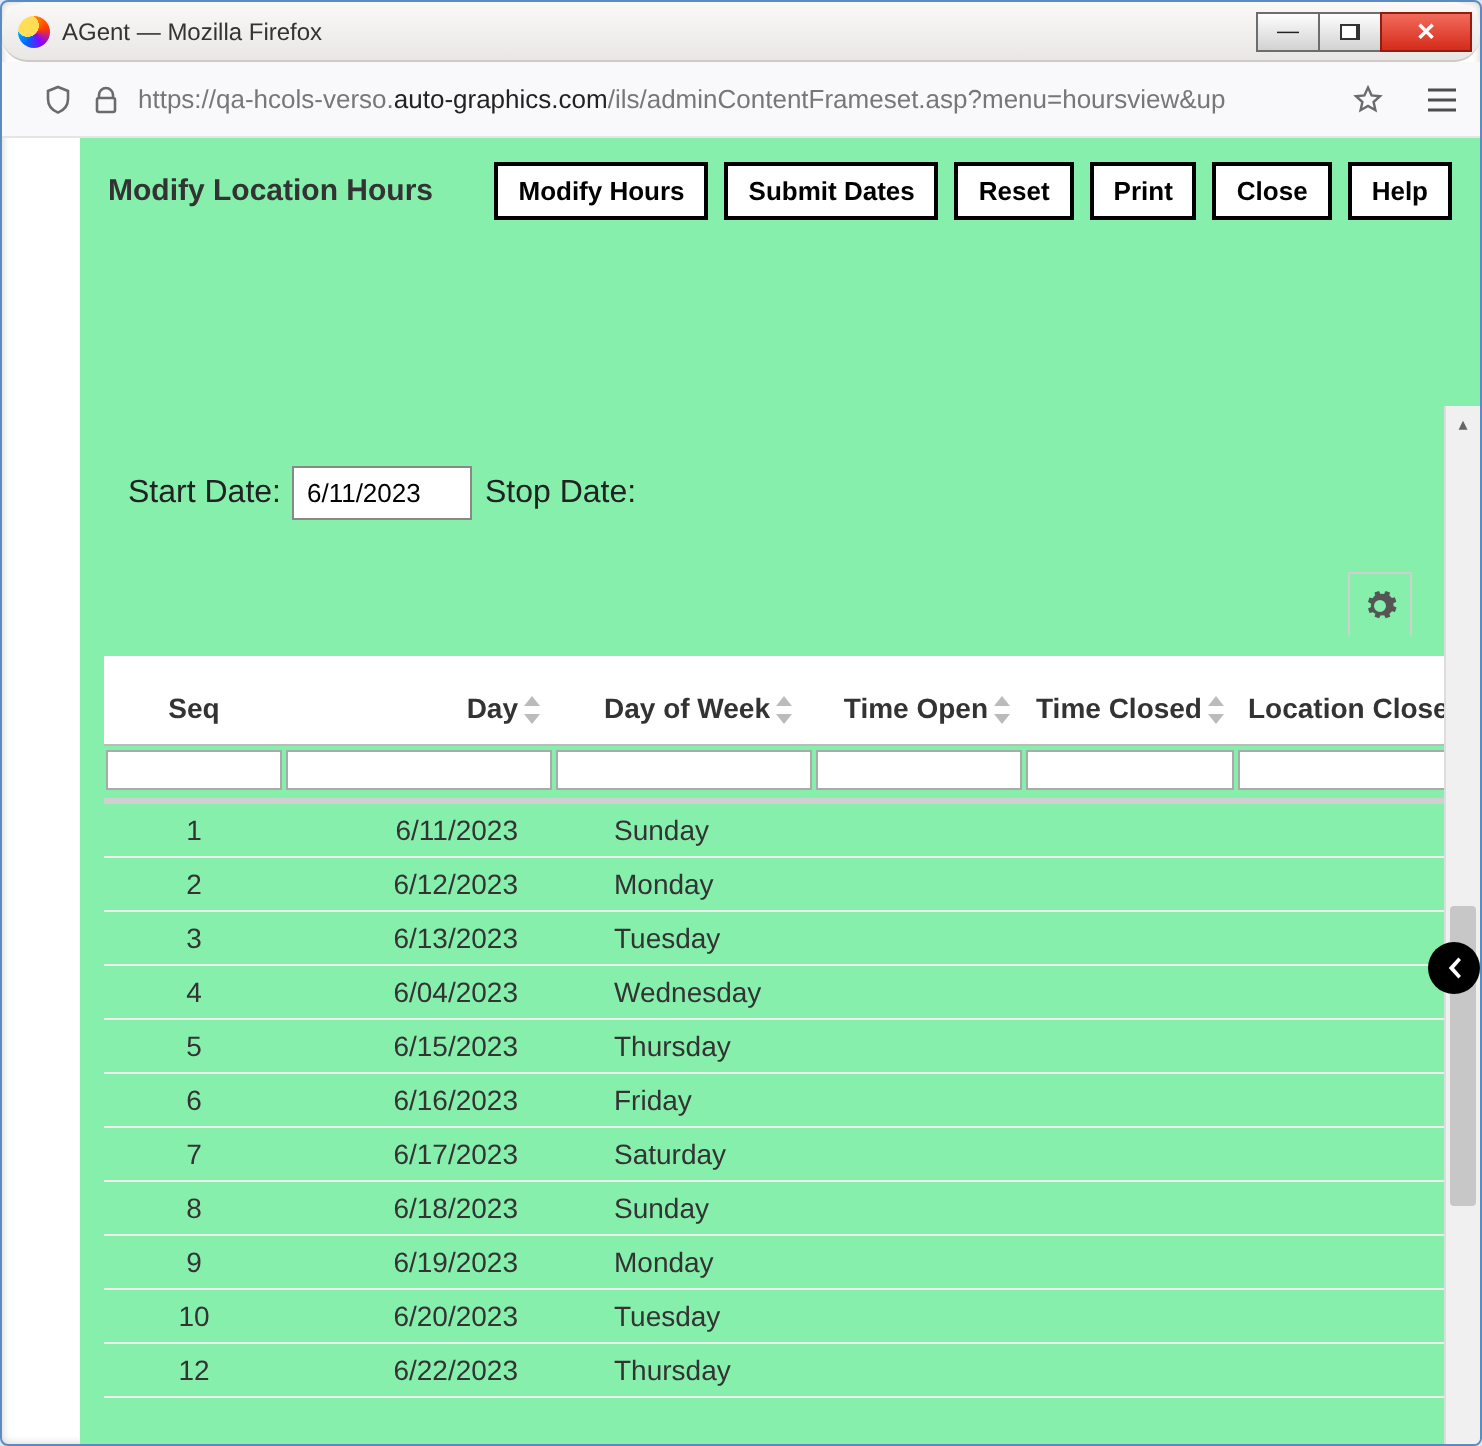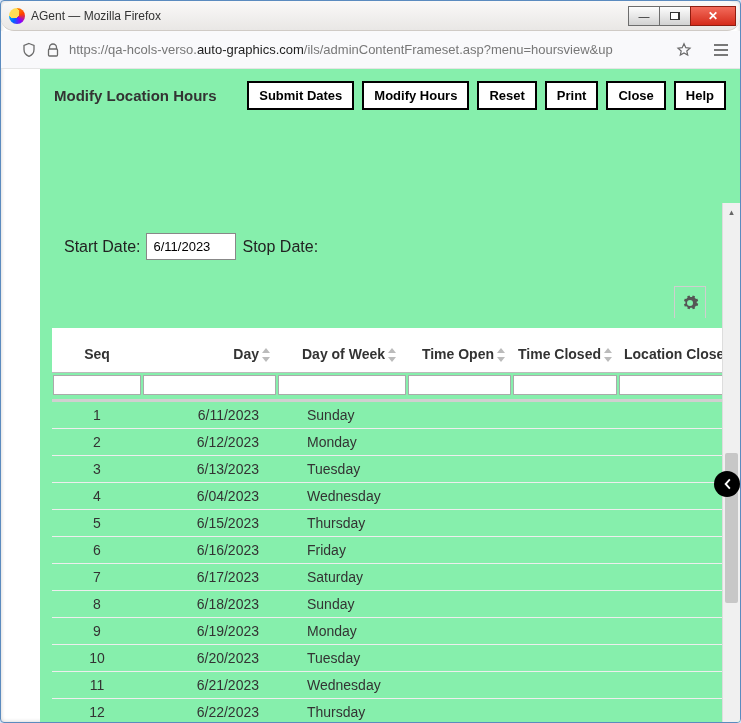--- a/index.html
+++ b/index.html
@@ -115,22 +115,22 @@
     <span class="hamb-icon">
       <svg viewBox="0 0 18 18">
           <path stroke="#4d4d4d" stroke-width="1.6" d="M2 4h14M2 9h14M2 14h14"></path>
         </svg>
     </span>
   </div>
 
   <div class="content">
     <div class="page-header">
       <div class="title">Modify Location Hours</div>
+      <button class="btn">Modify Hours</button>
       <button class="btn">Submit Dates</button>
-      <button class="btn">Modify Hours</button>
       <button class="btn">Reset</button>
       <button class="btn">Print</button>
       <button class="btn">Close</button>
       <button class="btn">Help</button>
     </div>
 
     <div class="scroll-area">
       <div class="date-row">
         <label>Start Date:</label>
         <input type="text" value="6/11/2023" style="">
@@ -255,28 +255,20 @@
             </tr>
             <tr>
               <td class="seq">10</td>
               <td class="day">6/20/2023</td>
               <td class="dow">Tuesday</td>
               <td></td>
               <td></td>
               <td></td>
             </tr>
             <tr>
-              <td class="seq">11</td>
-              <td class="day">6/21/2023</td>
-              <td class="dow">Wednesday</td>
-              <td></td>
-              <td></td>
-              <td></td>
-            </tr>
-            <tr>
               <td class="seq">12</td>
               <td class="day">6/22/2023</td>
               <td class="dow">Thursday</td>
               <td></td>
               <td></td>
               <td></td>
             </tr>
           </tbody>
       </table>
     </div>

